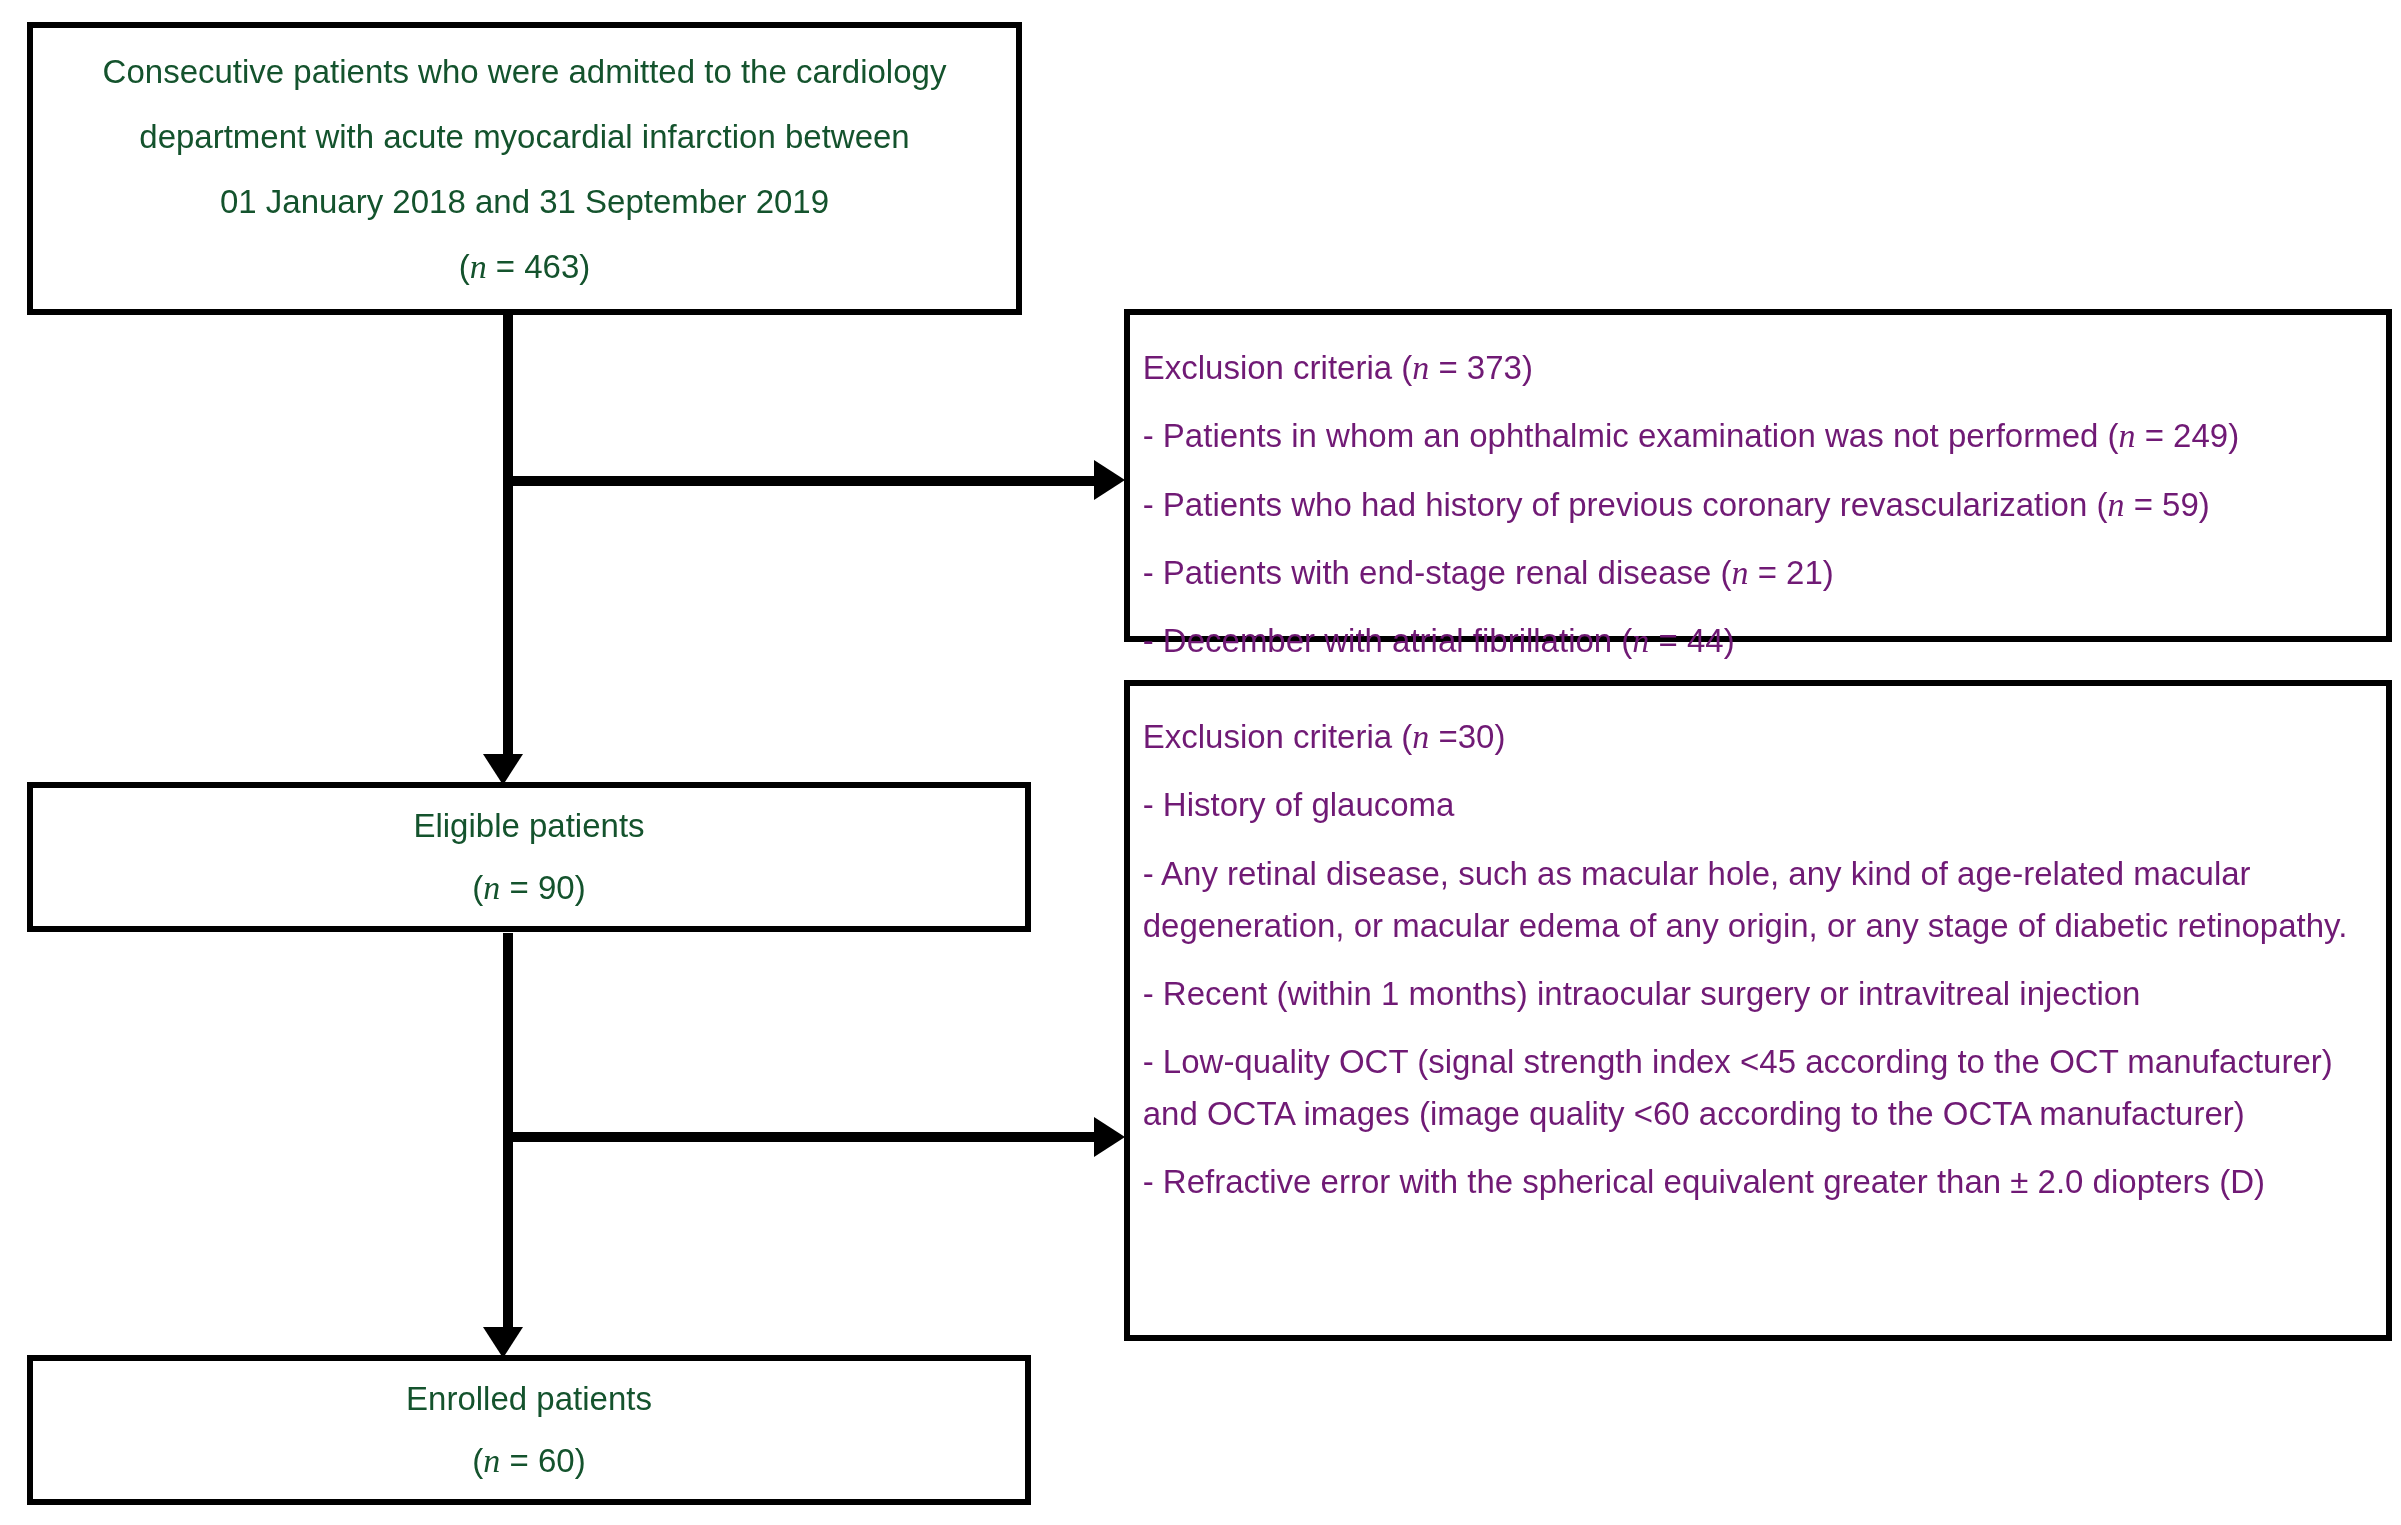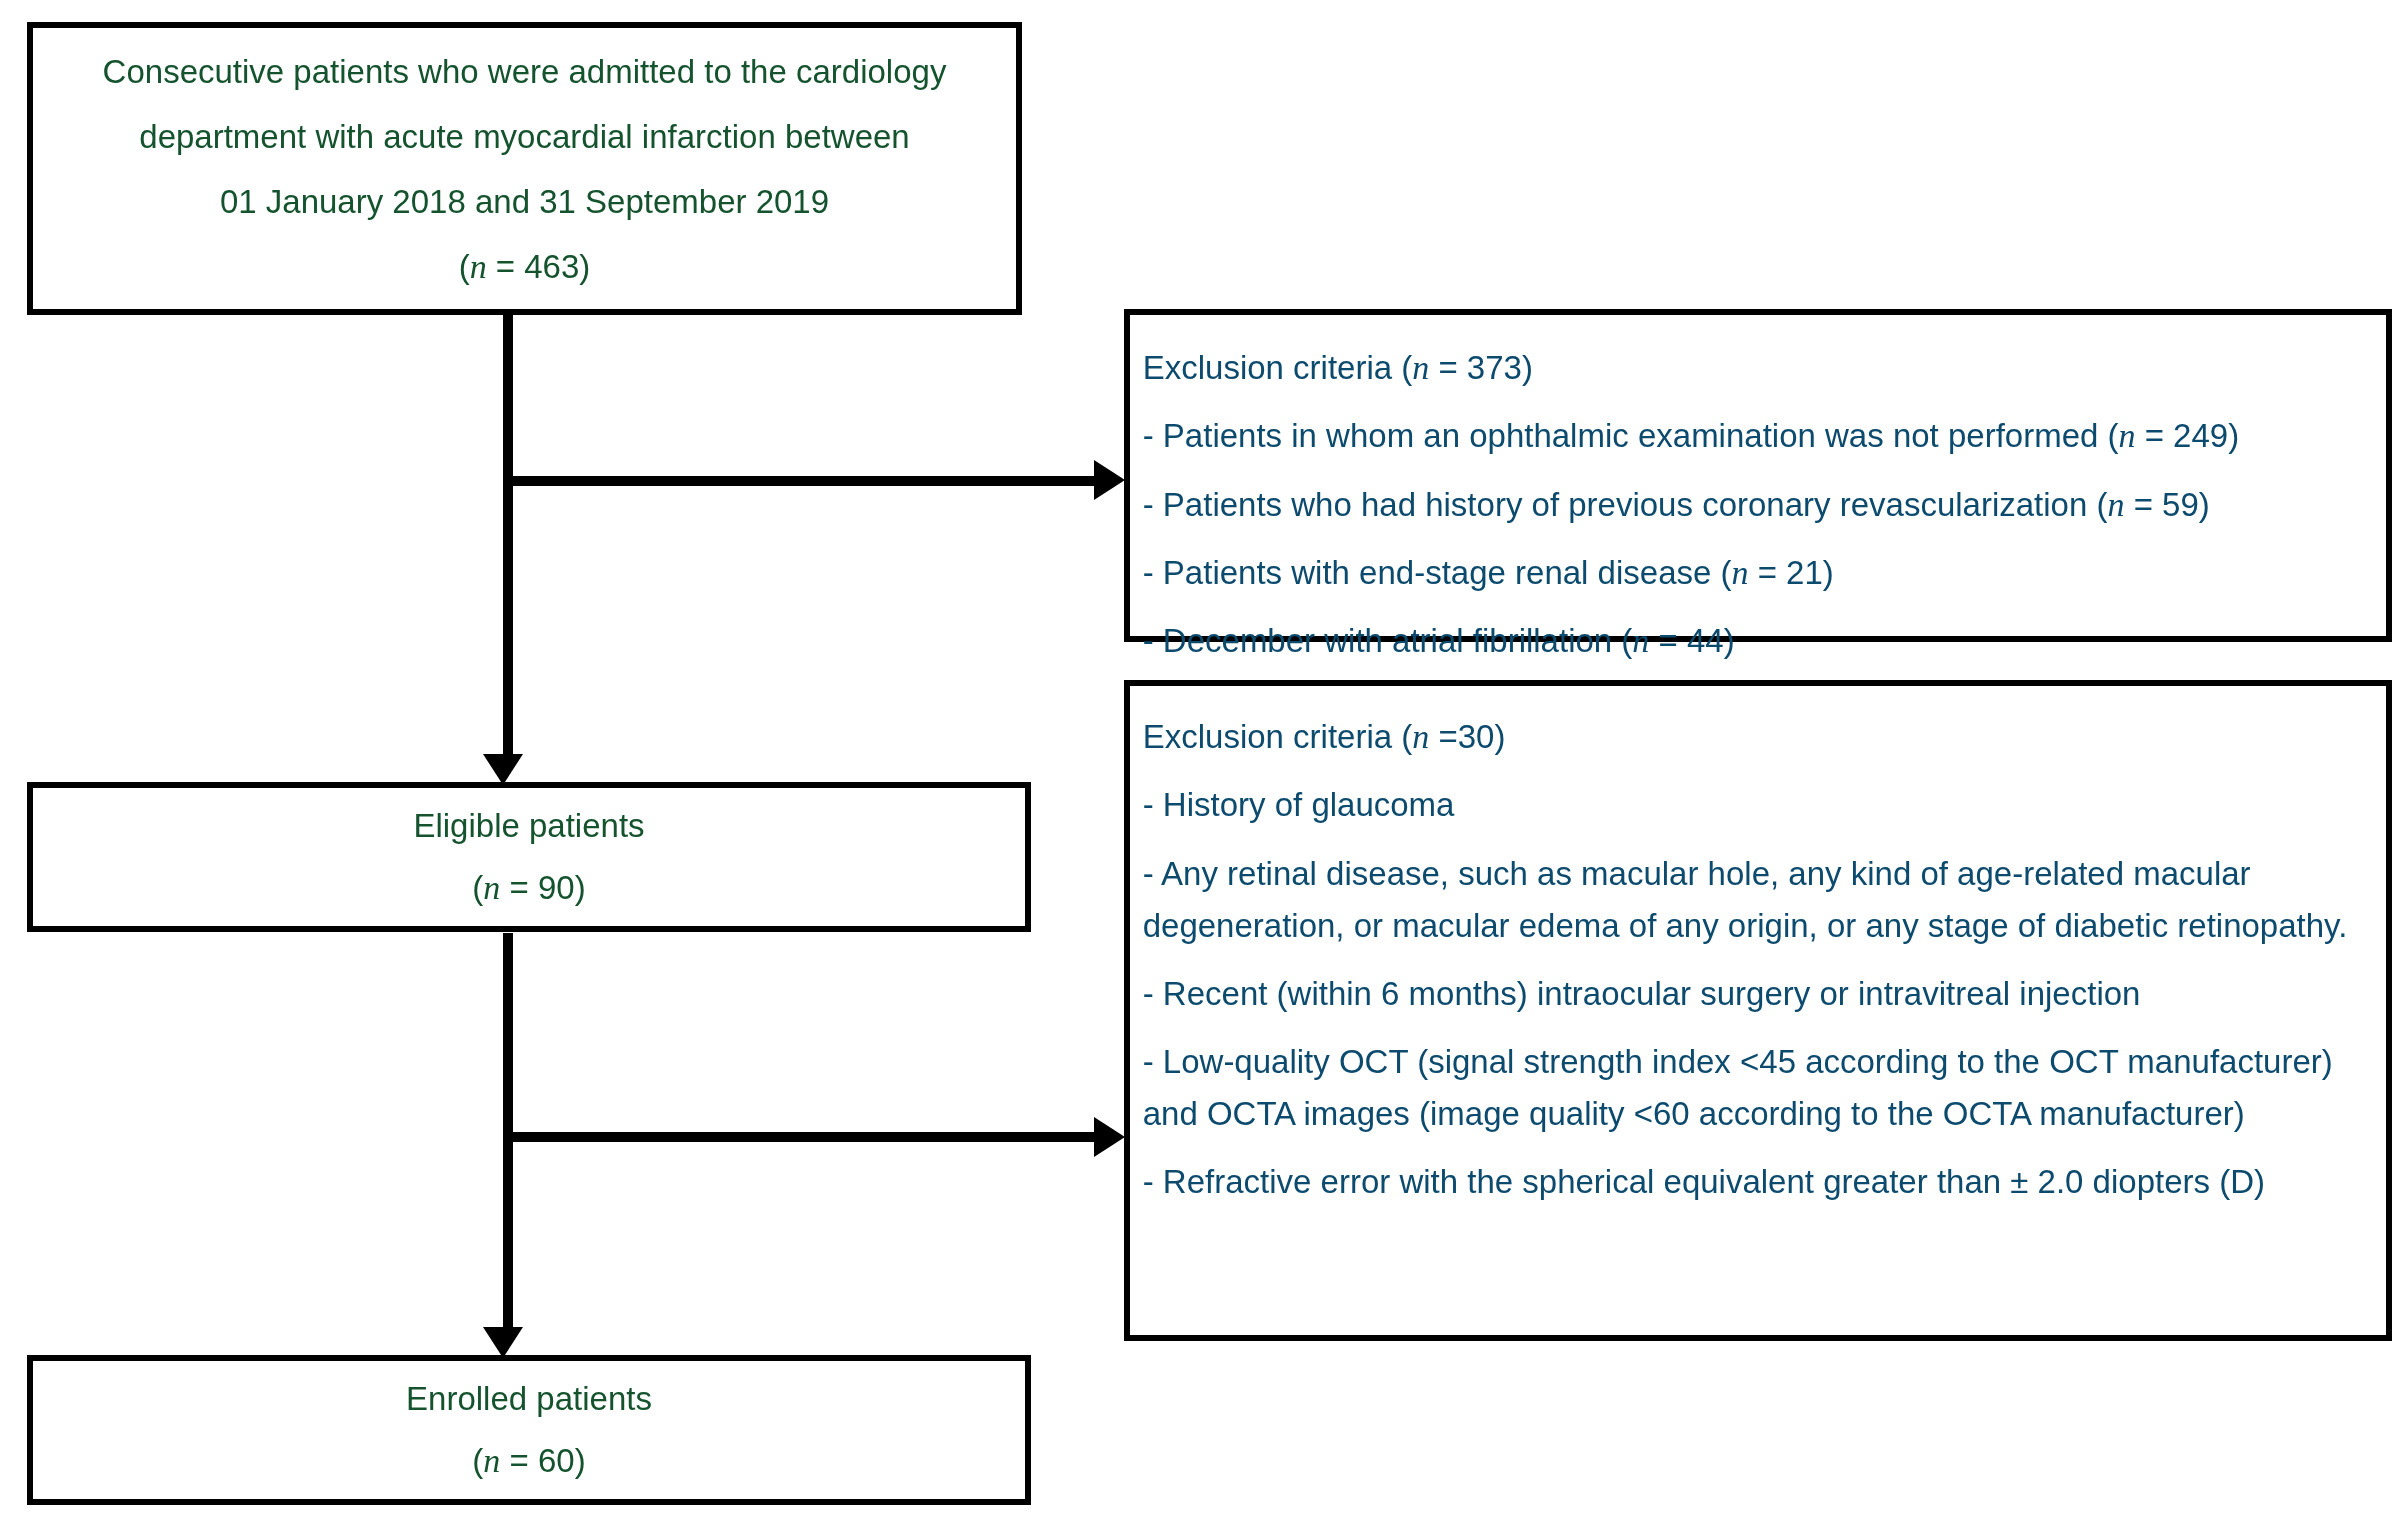--- a/index.html
+++ b/index.html
@@ -43,21 +43,21 @@
     display: block;
     font-size: 33px;
     line-height: 52px;
     white-space: pre;
     color: #14532d;
   }
   .para {
     display: block;
     font-size: 33px;
     line-height: 52px;
-    color: #0c4a6e;
+    color: #701a75;
     margin: 0;
   }
   em.nital {
     font-style: italic;
     font-family: "Liberation Serif", serif;
     font-size: 34px;
   }
 
   
   #box-source   { left: 27px;   top: 22px;   width: 995px; height: 293px; }
@@ -142,21 +142,21 @@
     <p class="para"><span>- Patients in whom an ophthalmic examination was not performed  (</span><em class="nital">n</em><span> = 249)</span></p>
     <p class="para"><span>- Patients who had history of previous coronary revascularization (</span><em class="nital">n</em><span> = 59)</span></p>
     <p class="para"><span>- Patients with end-stage renal disease (</span><em class="nital">n</em><span> = 21)</span></p>
     <p class="para"><span>- December with atrial fibrillation (</span><em class="nital">n</em><span> = 44)</span></p>
   </div>
 
   <div class="fbox right-box" id="box-excl-2">
     <p class="para"><span>Exclusion criteria (</span><em class="nital">n</em><span> =30)</span></p>
     <p class="para">- History of glaucoma</p>
     <p class="para">- Any retinal disease, such as macular hole, any kind of age-related macular degeneration, or macular edema of any origin, or any stage of diabetic retinopathy.</p>
-    <p class="para">- Recent (within 6 months) intraocular surgery or intravitreal injection</p>
+    <p class="para">- Recent (within 1 months) intraocular surgery or intravitreal injection</p>
     <p class="para">- Low-quality OCT (signal strength index &lt;45 according to the OCT manufacturer) and OCTA images (image quality &lt;60 according to the OCTA manufacturer)</p>
     <p class="para">- Refractive error with the spherical equivalent greater than ± 2.0 diopters (D)</p>
   </div>
 
   <div class="vline" id="trunk-1"></div>
   <div class="arrow-down" id="arrowhead-1"></div>
 
   <div class="hline" id="branch-1"></div>
   <div class="arrow-right" id="arrowhead-b1"></div>
 

